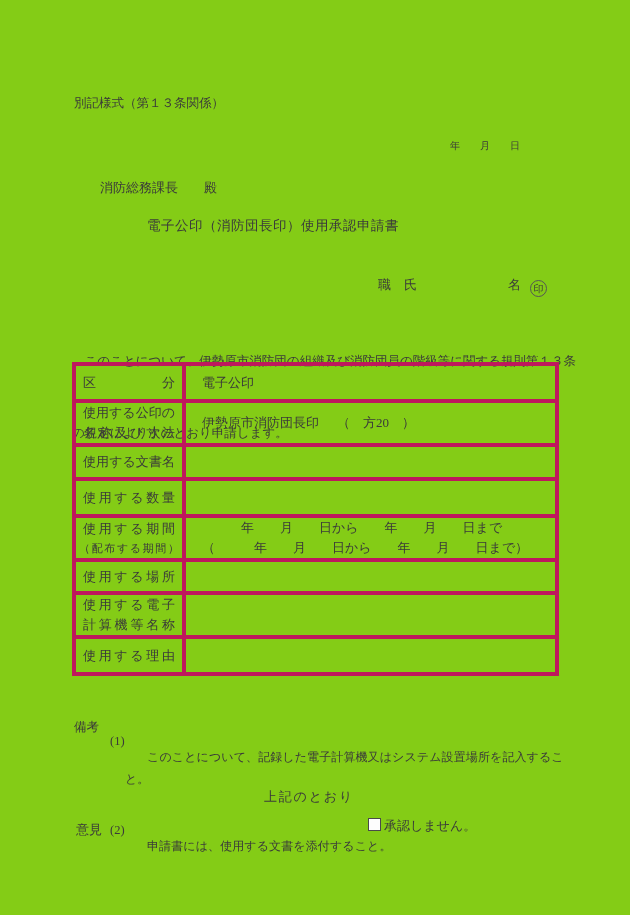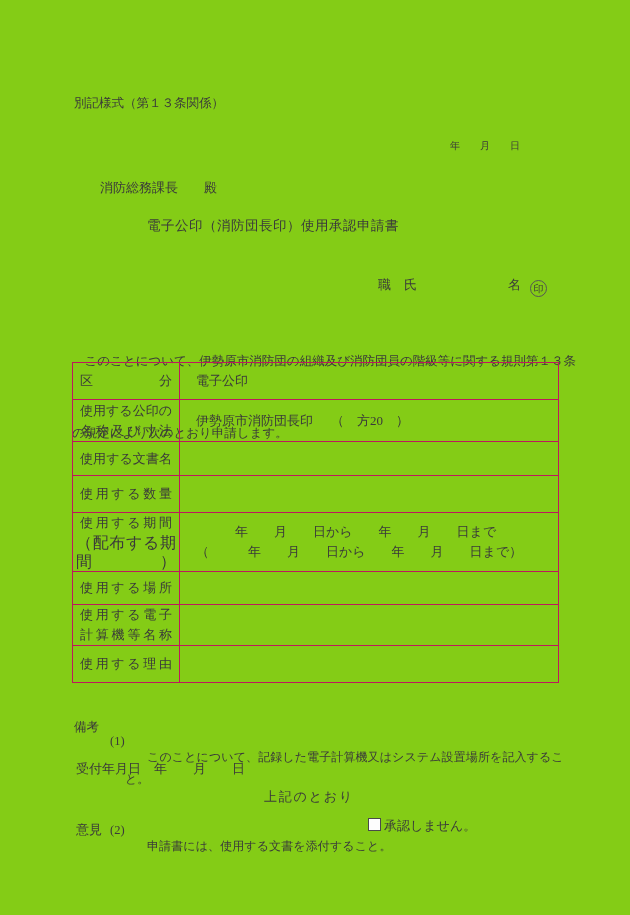--- a/index.html
+++ b/index.html
@@ -24,31 +24,31 @@
     font-size:10px;line-height:15px;margin-left:9px;vertical-align:-3px;
   }
   .intro{left:72px;top:301px;font-size:12.5px;line-height:24px;}
   .intro span{display:block;white-space:pre;}
 
   table.form{
     position:absolute;left:72px;top:362px;width:487px;
     border-collapse:collapse;table-layout:fixed;
   }
   table.form th,table.form td{
-    border:1px solid #be185d;
+    border:4px solid #be185d;
     font-weight:normal;font-size:13px;
     vertical-align:middle;text-align:left;
     padding:0;
   }
   table.form th{padding:0 7px;width:92px;}
   table.form td{padding-left:16px;}
   tr.r1{height:37px;} tr.r2{height:42px;} tr.r3{height:34px;} tr.r4{height:37px;}
   tr.r5{height:40px;padding-left:38px;} tr.r6{height:33px;} tr.r7{height:41px;} tr.r8{height:37px;}
   .lbl{display:block;text-align:justify;text-align-last:justify;line-height:20px;white-space:normal;}
-  .lbl-paren{font-size:16px;margin:0 -4px;line-height:19px;}
+  .lbl-paren{font-size:11px;margin:0 -4px;line-height:19px;}
   .size-note{margin-left:18px;white-space:pre;}
   .period-line{display:block;line-height:20px;white-space:pre;padding-left:-2px;}
   td.period-cell{padding-left:14px;}
 
   .remarks{left:74px;top:674px;font-size:12px;width:510px;}
   .remark-line{position:relative;height:22px;}
   .remark-line > span{position:absolute;white-space:pre;}
   .rm-head{left:0;font-size:12.5px;}
   .rm-marker{left:36px;font-size:12.5px;}
   .rm-text{left:73px;letter-spacing:0.1px;}
@@ -156,21 +156,20 @@
     </div>
     <div class="remark-line">
       <span class="rm-wrap">と。</span>
     </div>
     <div class="remark-line">
       <span class="rm-marker">(2)</span>
       <span class="rm-text">申請書には、使用する文書を添付すること。</span>
     </div>
   </div>
 
-  <div class="abs reception">受付年月日　年　　月　　日</div>
 
   <div class="abs as-above">上記のとおり</div>
 
 
   <div class="abs reject-line">
     <span class="checkbox"></span><span>承認しません。</span>
   </div>
 
   <div class="abs opinion">意見</div>
 

